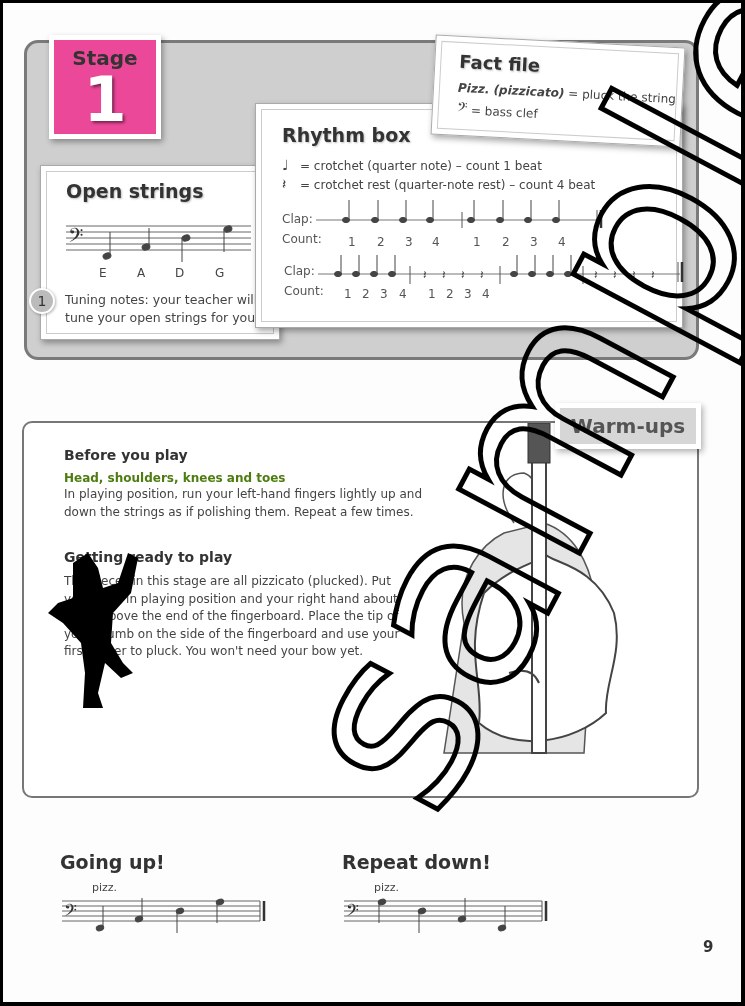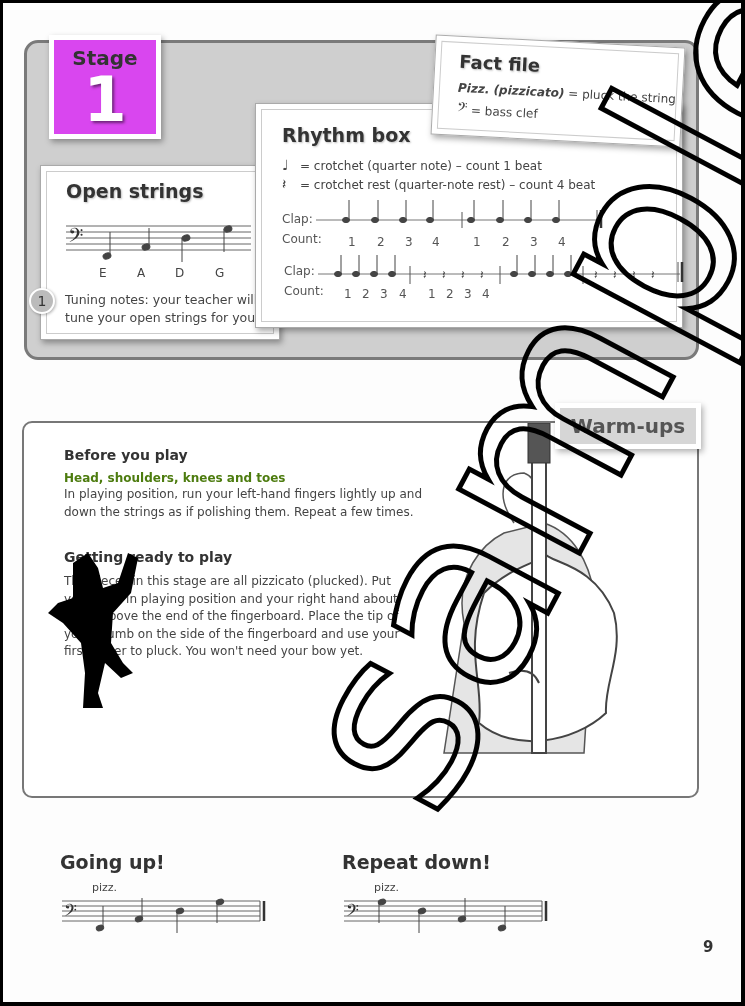--- a/index.html
+++ b/index.html
@@ -9,21 +9,21 @@
     position: absolute; left: 3px; top: 3px; width: 738px; height: 999px;
     background: #fdfdfd; overflow: hidden;
   }
   
   .stage-panel {
     position: absolute; left: 21px; top: 37px; width: 675px; height: 320px;
     background: #cfcfcf; border: 3px solid #7a7a7a; border-radius: 14px;
   }
   .stage-badge {
     position: absolute; left: 46px; top: 32px; width: 112px; height: 104px;
-    background: #d946ef; border: 5px solid #fff;
+    background: #ec4899; border: 5px solid #fff;
     box-shadow: 2px 3px 6px rgba(0,0,0,0.35);
     text-align: center;
   }
   .stage-badge .label { font-weight: bold; font-size: 20px; color: #333; margin-top: 6px; }
   .stage-badge .num {
     font-weight: bold; font-size: 62px; color: #fff; line-height: 60px;
     text-shadow: 2px 2px 3px rgba(0,0,0,0.5);
   }
   
   .card {

